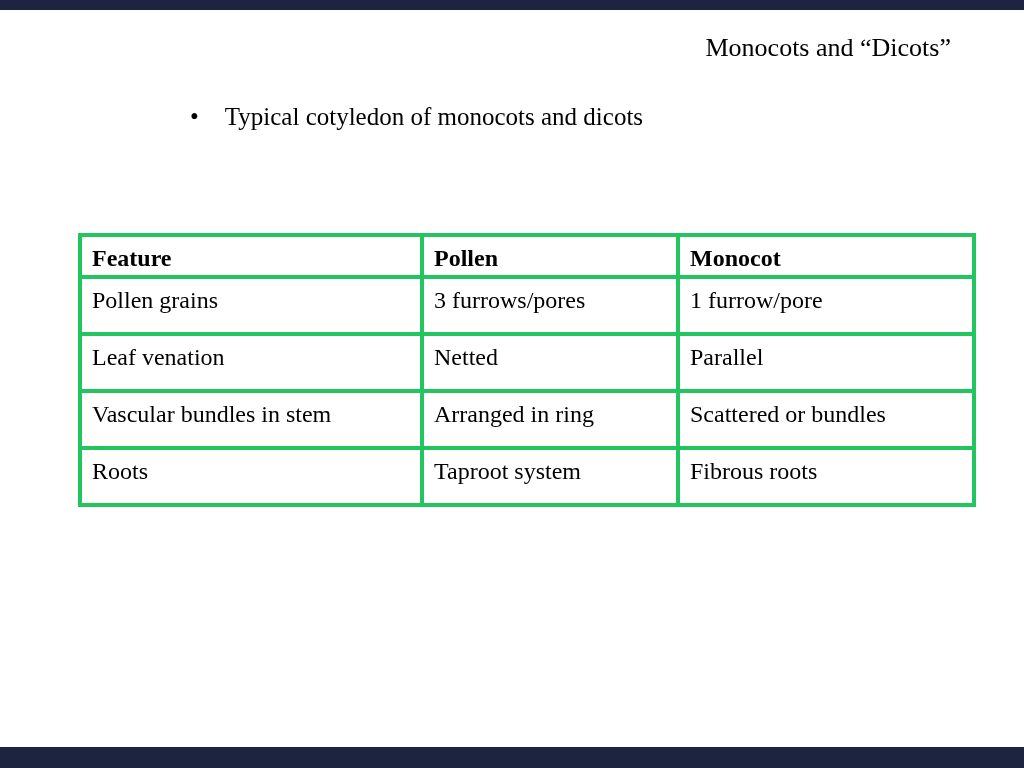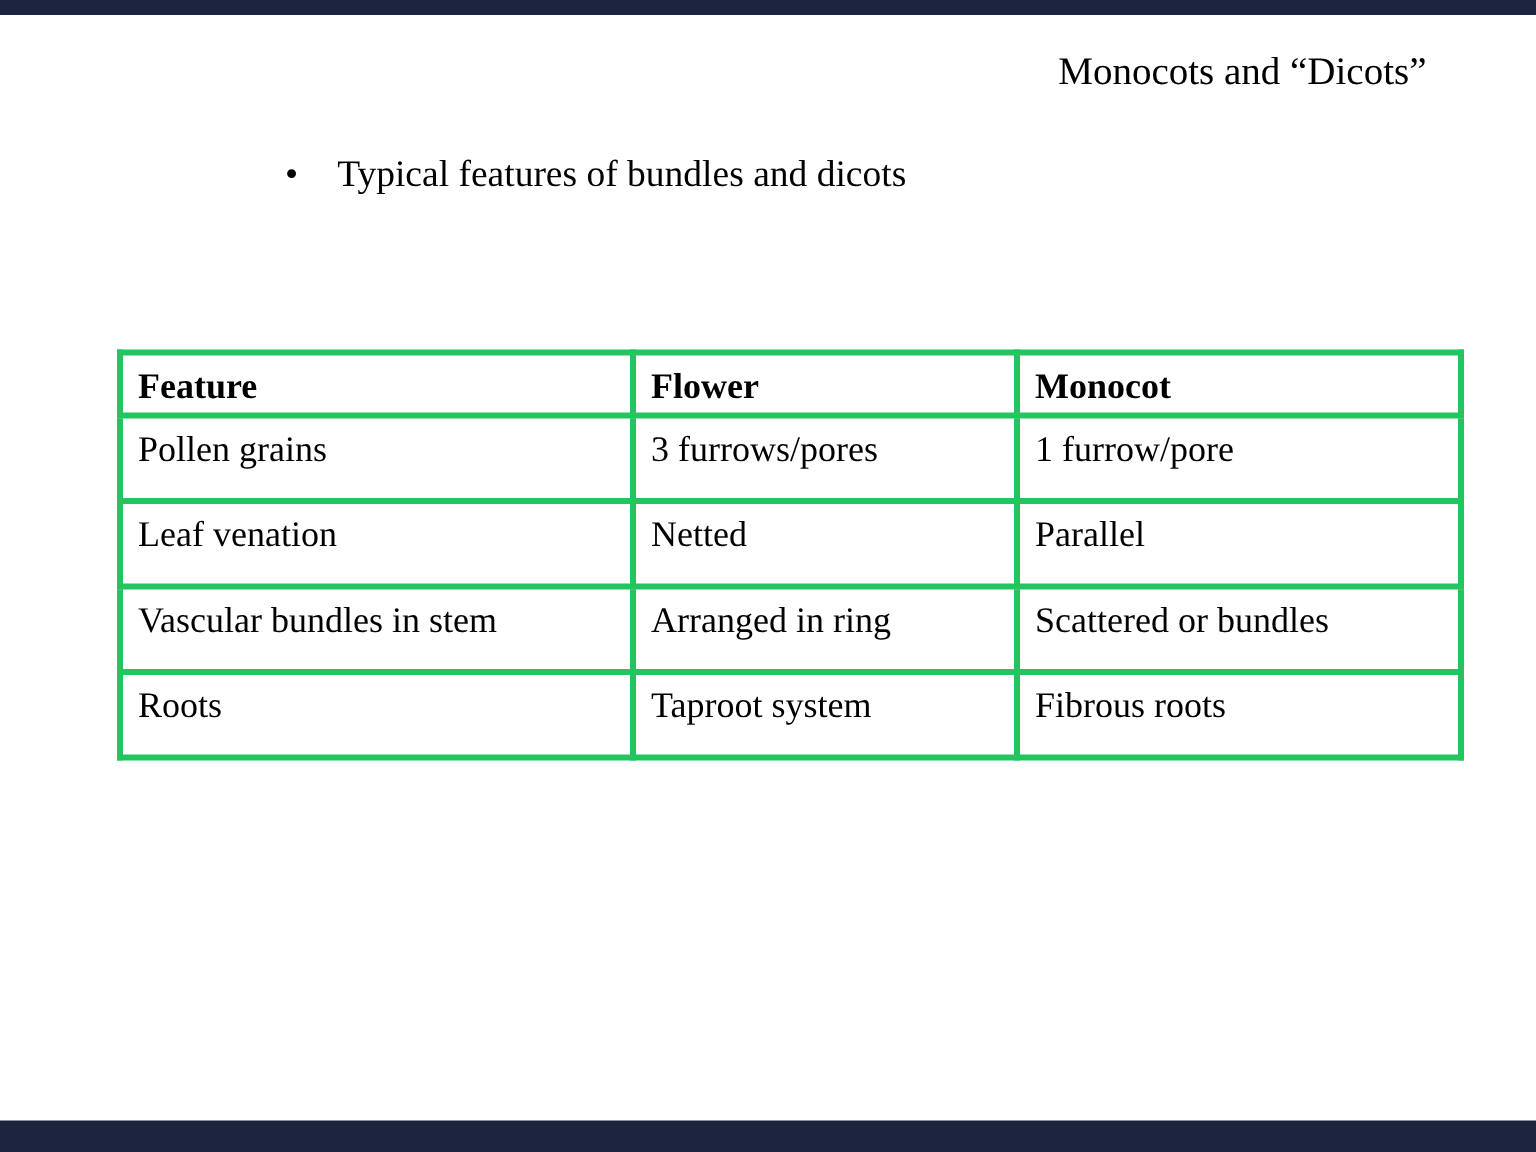--- a/index.html
+++ b/index.html
@@ -78,33 +78,33 @@
 </style>
 </head>
 <body>
 
 <div class="frame-bar top" style="background-color: rgb(28, 36, 64);"></div>
 
 <div class="slide-title">Monocots and “Dicots”</div>
 
 <div class="bullet-line">
   <span class="bullet-glyph">•</span>
-  <span>Typical features of bundles and dicots</span>
+  <span>Typical cotyledon of monocots and dicots</span>
 </div>
 
 <table class="features-table">
   <colgroup>
     <col class="c1">
       <col class="c2">
       <col class="c3">
   </colgroup>
   <thead>
     <tr style="height:41px;">
       <th>Feature</th>
-      <th>Flower</th>
+      <th>Pollen</th>
       <th>Monocot</th>
     </tr>
   </thead>
   <tbody>
     <tr style="height:57px;">
       <td>Pollen grains</td>
       <td>3 furrows/pores</td>
       <td>1 furrow/pore</td>
     </tr>
     <tr style="height:57px;">

